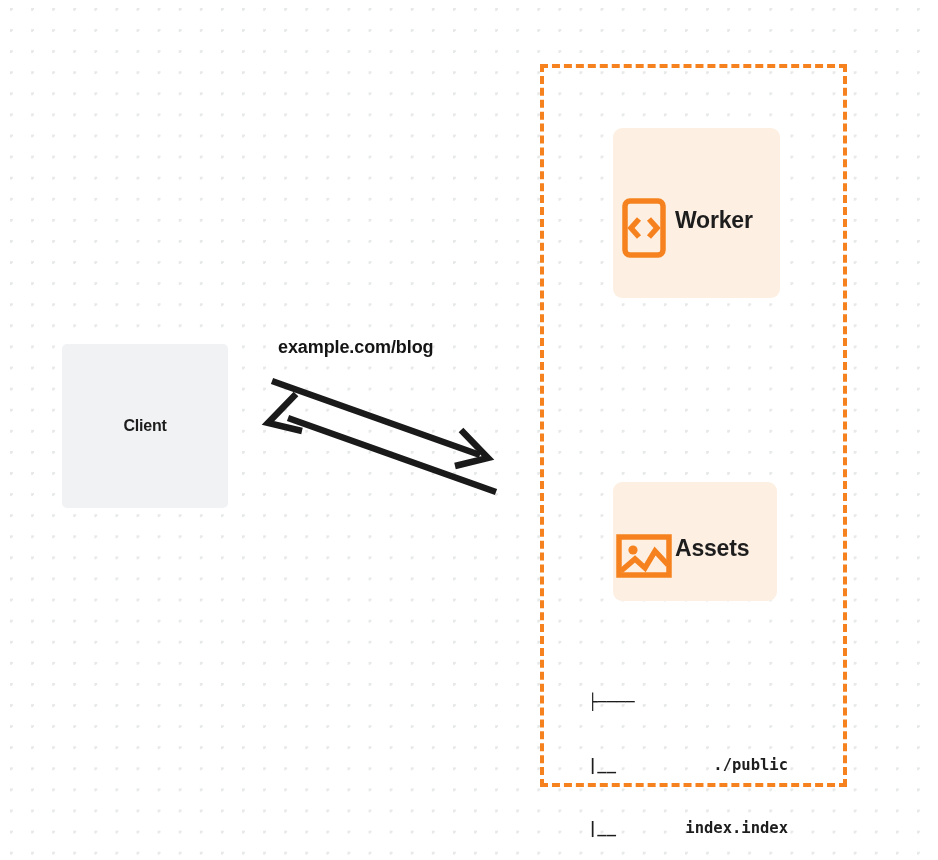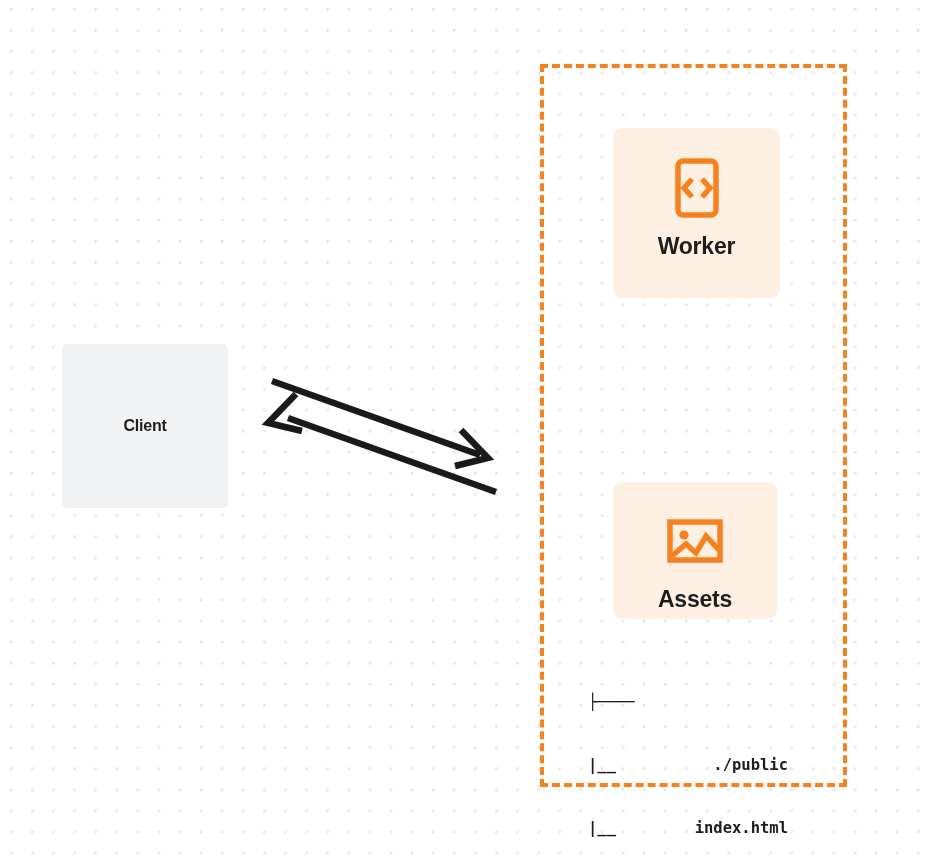--- a/index.html
+++ b/index.html
@@ -50,35 +50,35 @@
     background: #ffffff;
     padding: 0 6px;
   }
 
   
   .card {
     position: absolute;
     background: #fdf0e3;
     border-radius: 9px;
     display: flex;
-    flex-direction: column;
+    flex-direction: row;
     align-items: center;
     justify-content: flex-start;
   }
   #worker-card {
     left: 613px;
     top: 128px;
     width: 167px;
     height: 170px;
   }
   #assets-card {
     left: 613px;
     top: 482px;
     width: 164px;
-    height: 137px;
+    height: 119px;
   }
   .card-icon {
     margin-top: 29px;
     width: 62px;
     height: 62px;
     display: block;
   }
   #assets-card .card-icon {
     margin-top: 28px;
   }
@@ -179,20 +179,21 @@
     <g>
       <line x1="496" y1="492" x2="288" y2="418" stroke="#1a1a1a" stroke-width="6.5" stroke-linecap="butt"></line>
       <polyline points="296,394 268,423 302,431" fill="none" stroke="#1a1a1a" stroke-width="6.5" stroke-linecap="butt" stroke-linejoin="miter"></polyline>
     </g>
   </svg>
 
   <div id="client-box">
     <span id="client-label">Client</span>
   </div>
 
+  <div id="request-label">example.com/blog</div>
 
   <div id="project-group"></div>
 
   <div id="worker-card" class="card">
     <svg class="card-icon" viewBox="0 0 62 62">
       <rect x="12" y="4" width="38" height="54" rx="5" ry="5" fill="none" stroke="#f6821f" stroke-width="5.5"></rect>
       <polyline points="26,22 18,31 26,40" fill="none" stroke="#f6821f" stroke-width="5.5" stroke-linecap="butt" stroke-linejoin="miter"></polyline>
       <polyline points="36,22 44,31 36,40" fill="none" stroke="#f6821f" stroke-width="5.5" stroke-linecap="butt" stroke-linejoin="miter"></polyline>
     </svg>
     <div class="card-label">Worker</div>
@@ -207,21 +208,21 @@
     <div class="card-label">Assets</div>
   </div>
 
   <div id="asset-tree">
     <div class="tree-row">
       <span class="tree-branch">├────</span>
       <span class="tree-name">./public</span>
     </div>
     <div class="tree-row">
       <span class="tree-branch">|__</span>
-      <span class="tree-name">index.html</span>
+      <span class="tree-name">index.index</span>
     </div>
     <div class="tree-row">
       <span class="tree-branch">|__</span>
       
     </div>
     
   </div>
 
 </div>
 

